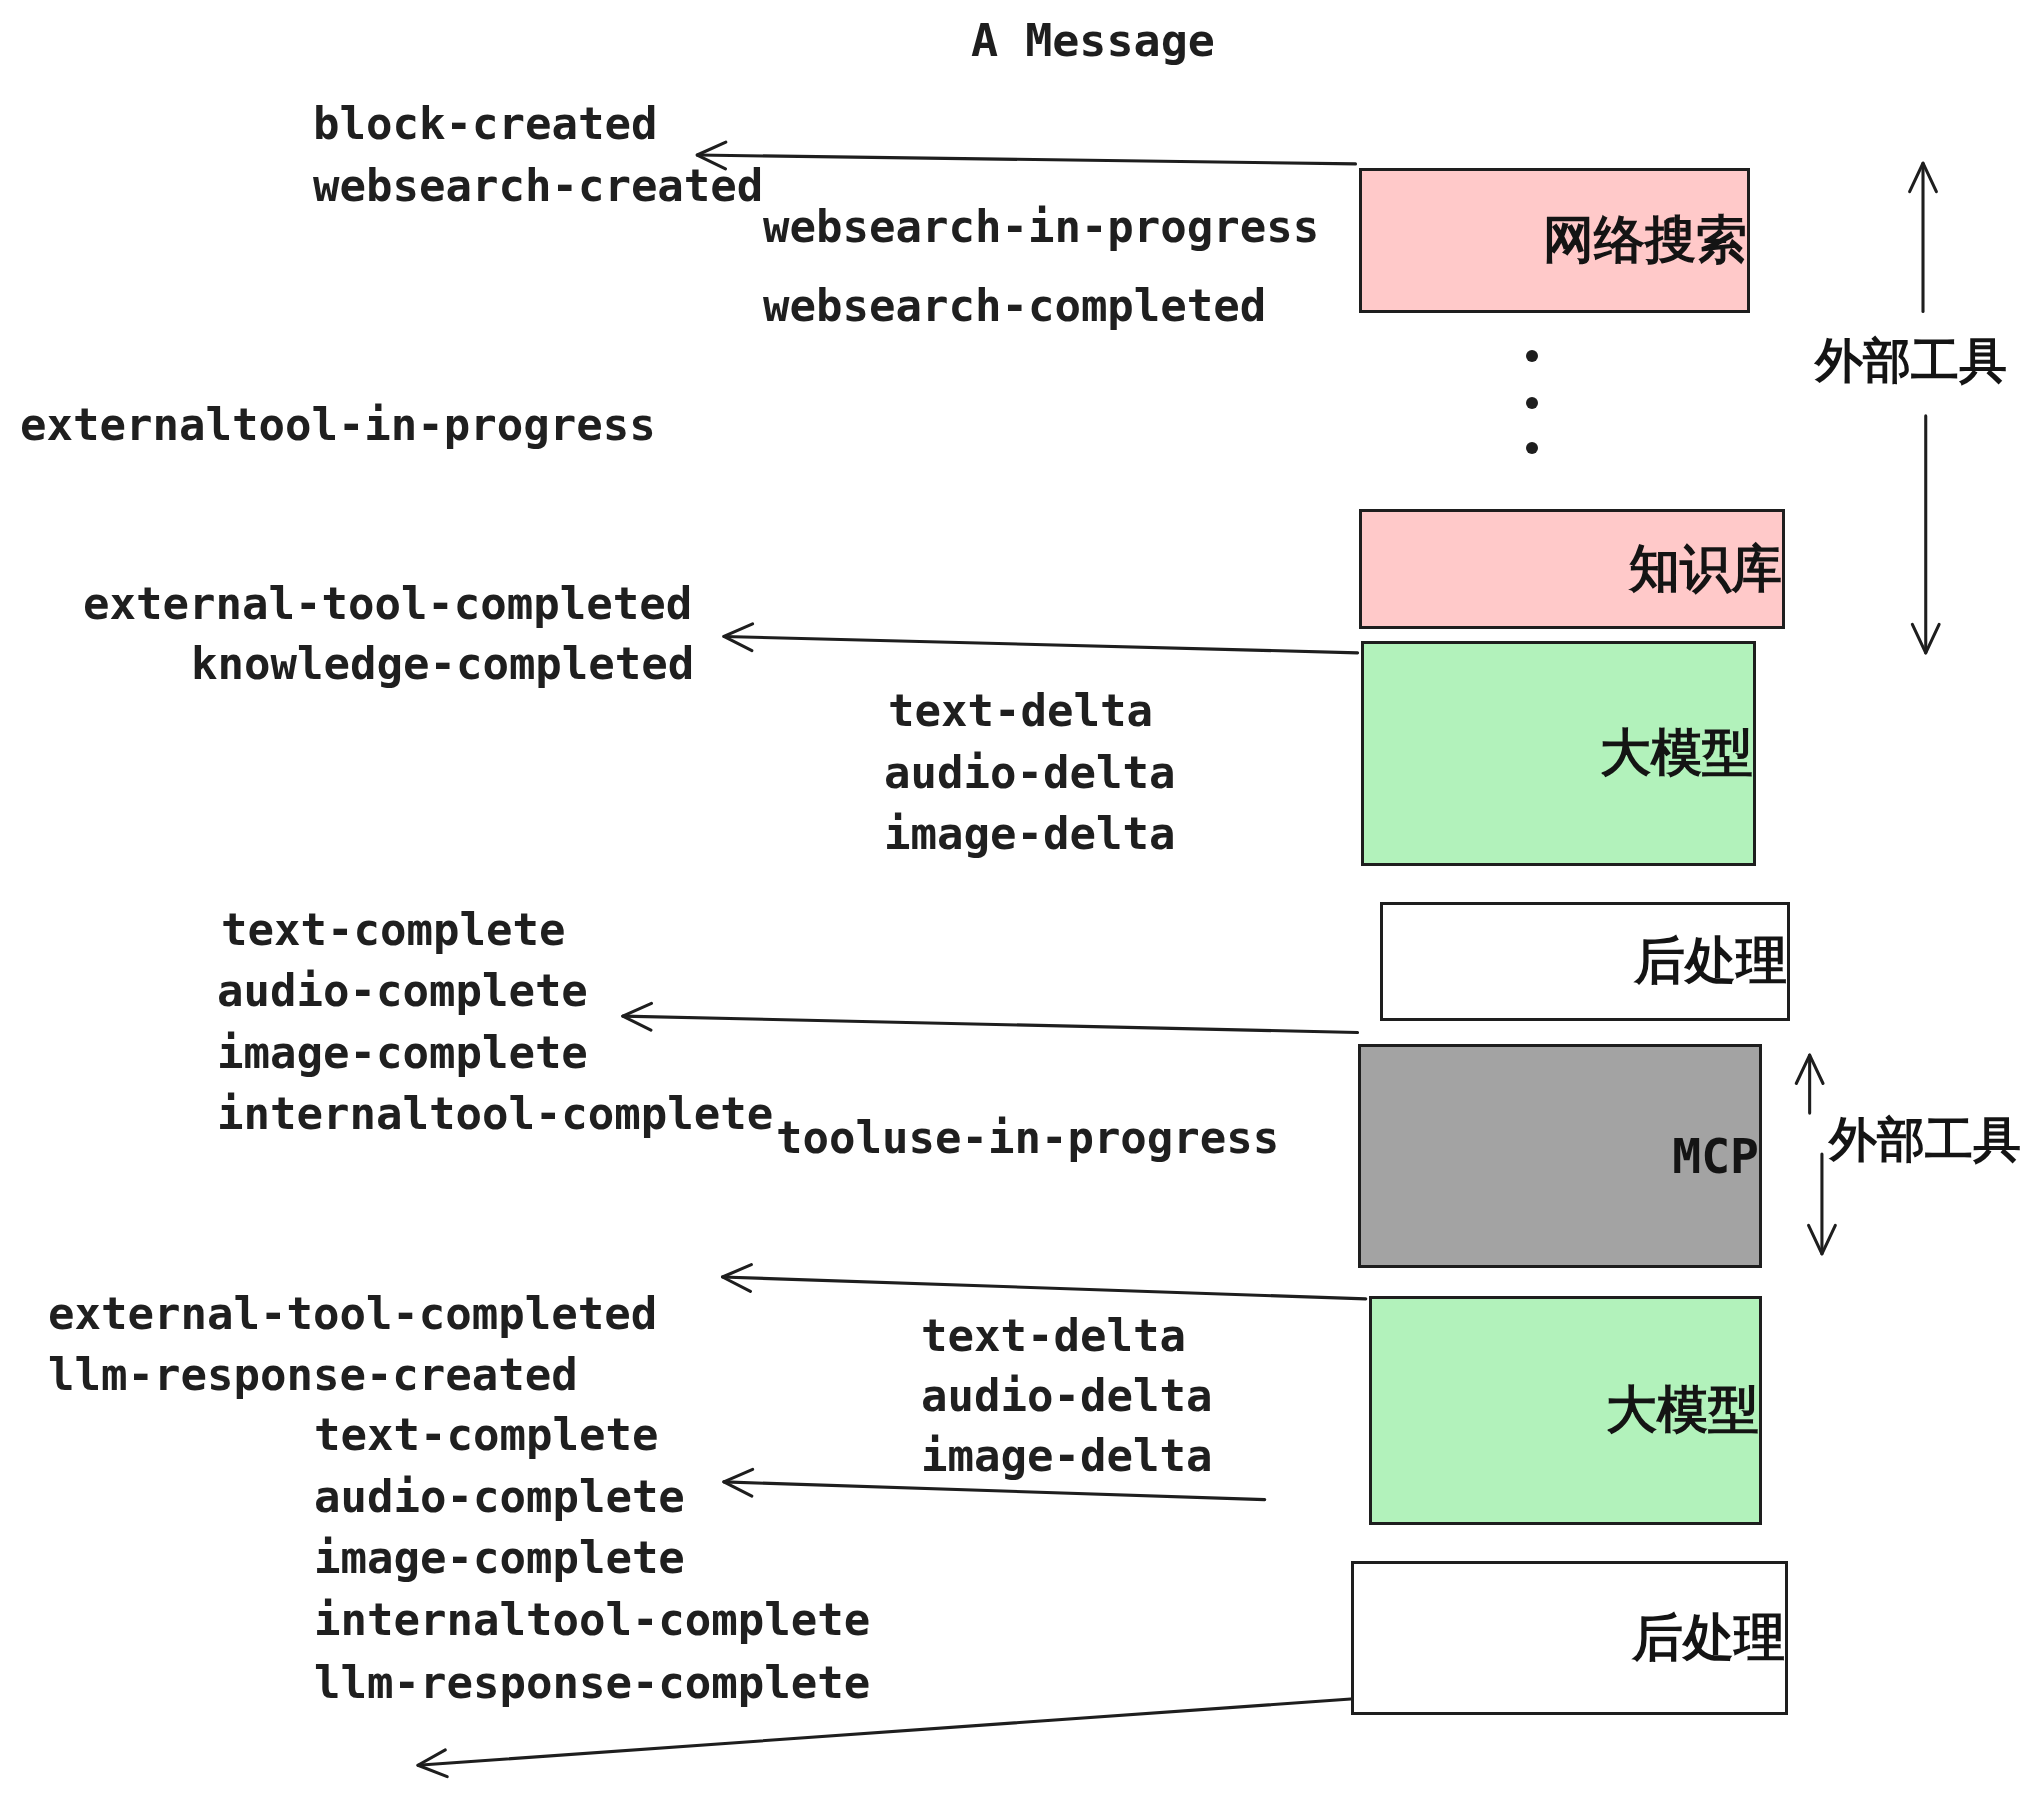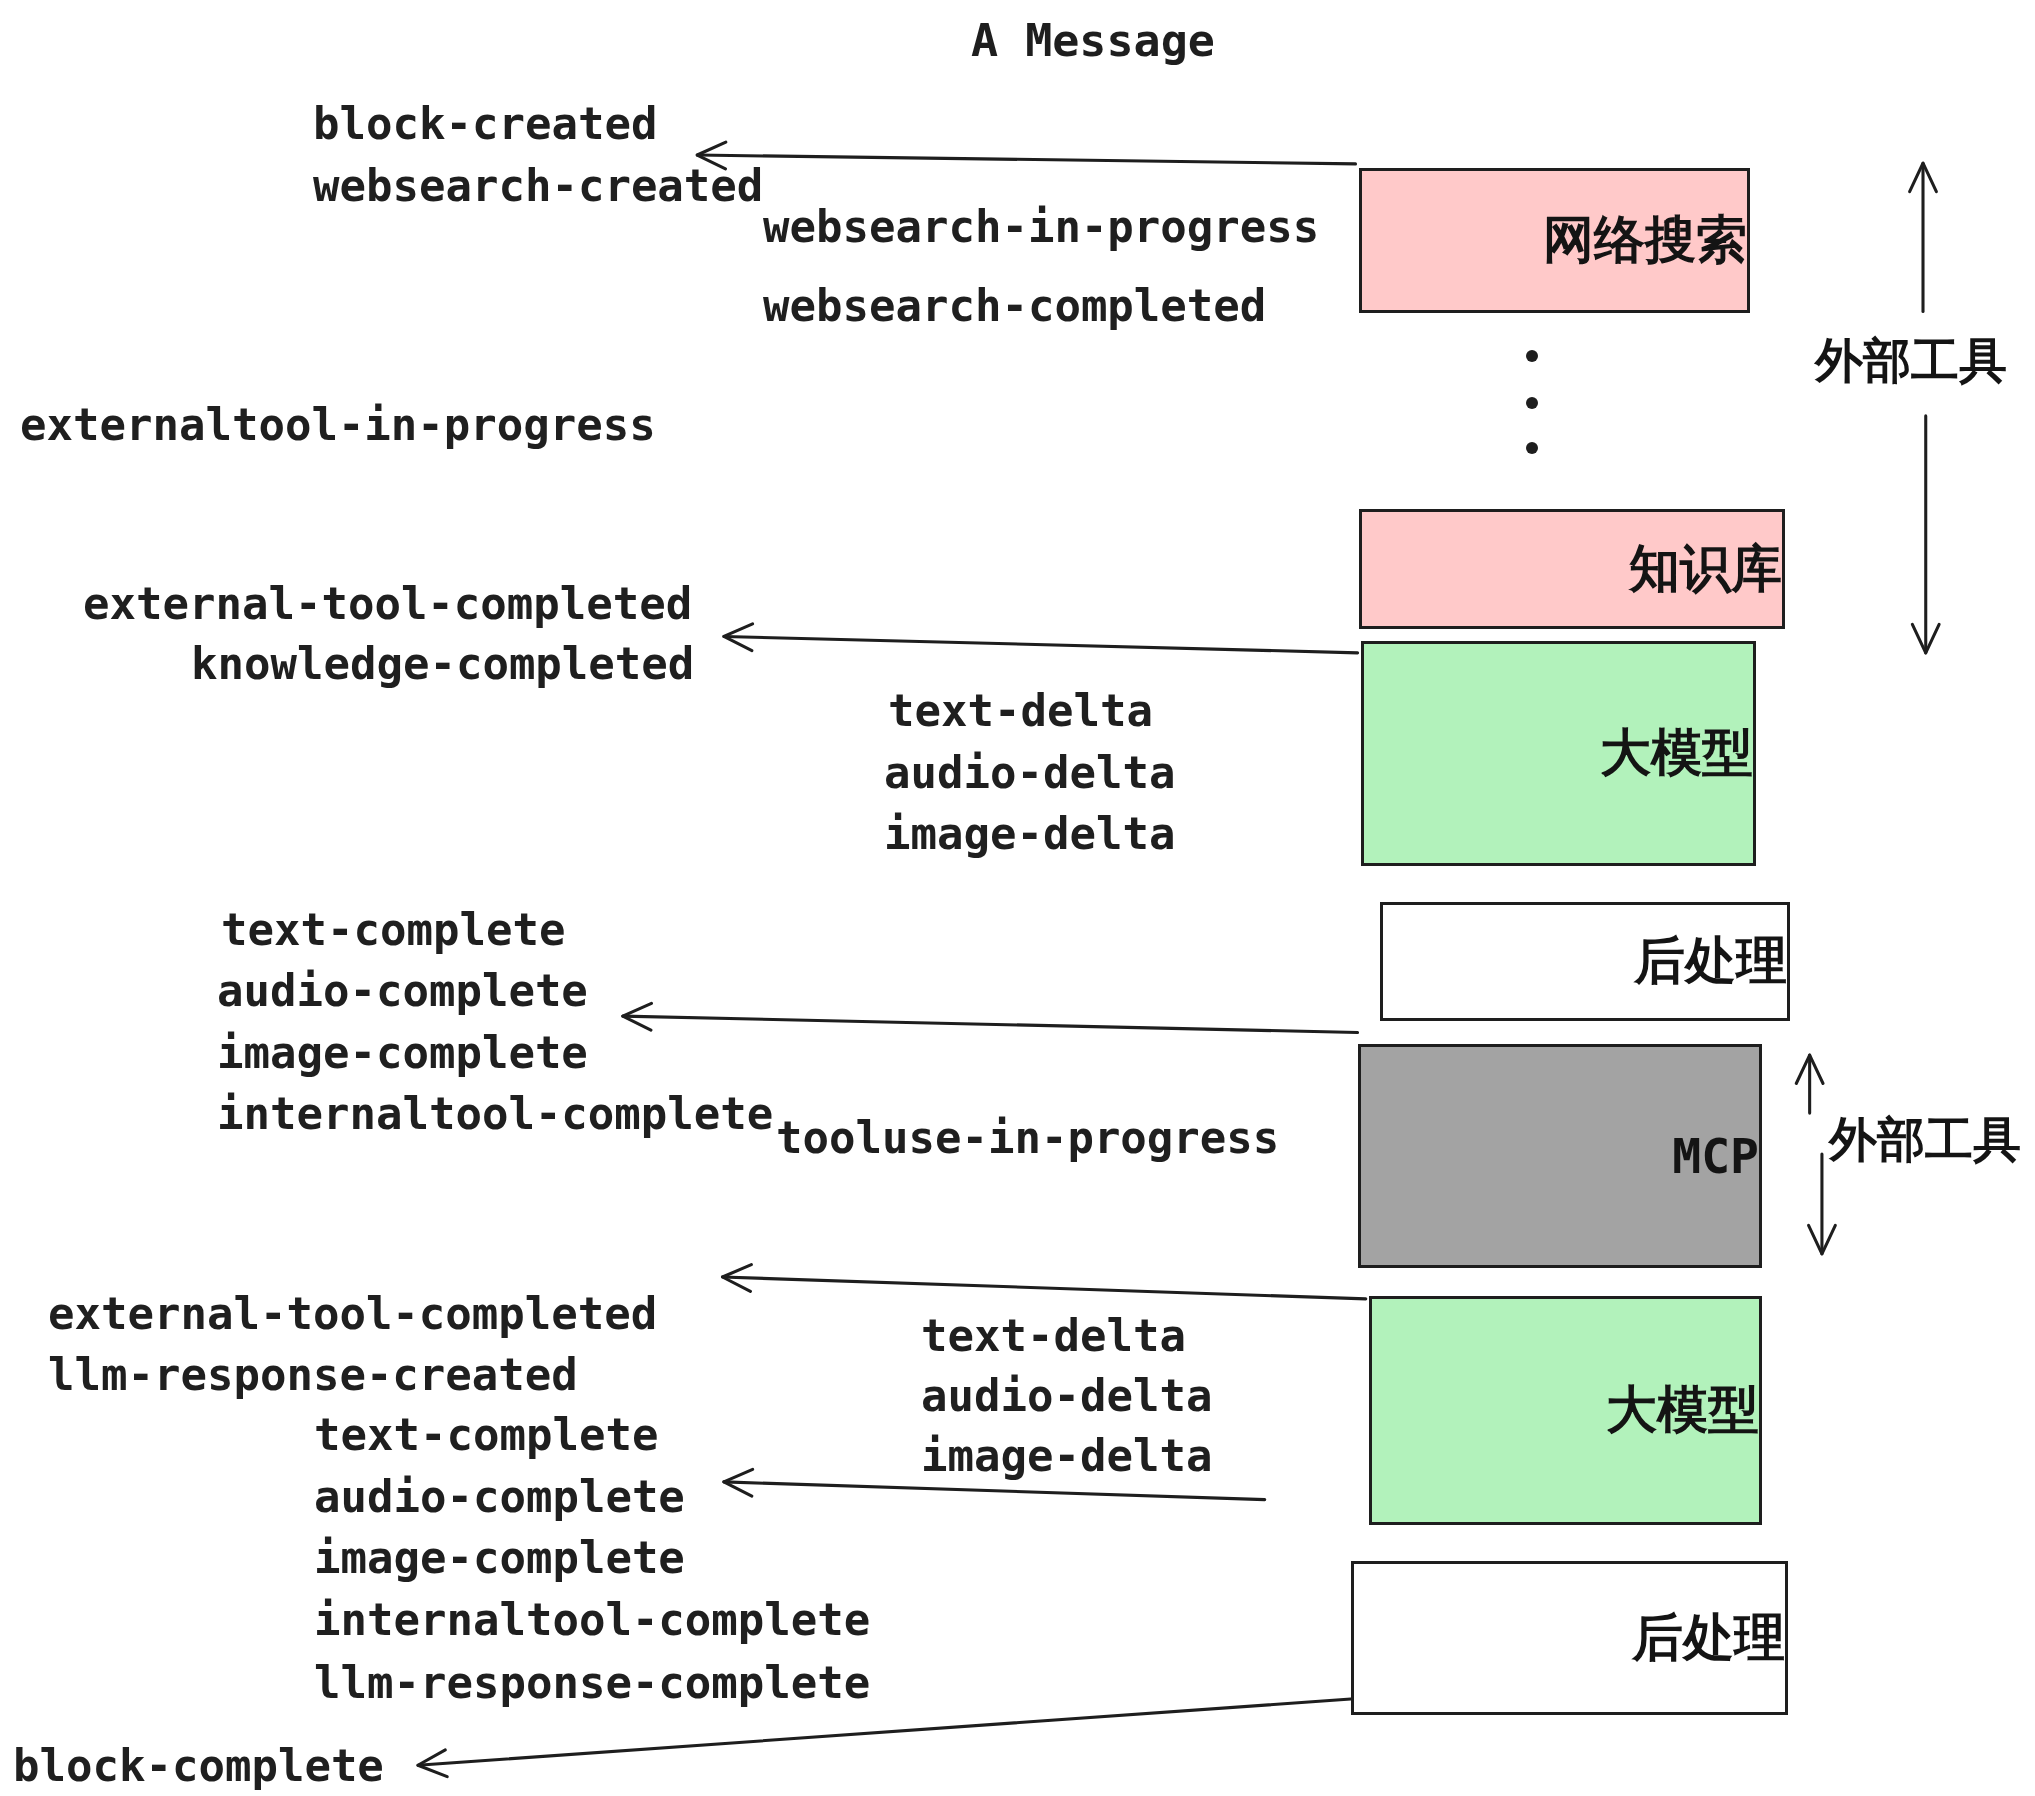--- a/index.html
+++ b/index.html
@@ -162,21 +162,20 @@
     <div class="event-label" style="left: 217px; top: 1030px;">image-complete</div>
     <div class="event-label" style="left: 217px; top: 1091px;">internaltool-complete</div>
     <div class="event-label" style="left: 776px; top: 1115px;">tooluse-in-progress</div>
     <div class="event-label" style="left: 48px; top: 1291px;">external-tool-completed</div>
     <div class="event-label" style="left: 48px; top: 1352px;">llm-response-created</div>
     <div class="event-label" style="left: 314px; top: 1412px;">text-complete</div>
     <div class="event-label" style="left: 314px; top: 1474px;">audio-complete</div>
     <div class="event-label" style="left: 314px; top: 1535px;">image-complete</div>
     <div class="event-label" style="left: 314px; top: 1597px;">internaltool-complete</div>
     <div class="event-label" style="left: 314px; top: 1660px;">llm-response-complete</div>
-    <div class="event-label" style="left: 13px; top: 1743px;">block-complete</div>
     <div class="event-label" style="left: 921px; top: 1313px;">text-delta</div>
     <div class="event-label" style="left: 921px; top: 1373px;">audio-delta</div>
     <div class="event-label" style="left: 921px; top: 1433px;">image-delta</div>
     <div class="side-label" style="left: 1815px; top: 336px;">外部工具</div>
     <div class="side-label" style="left: 1829px; top: 1115px;">外部工具</div>
     <div class="dot" style="left: 1526px; top: 350px; width: 12.3px; height: 12.3px;"></div>
     <div class="dot" style="left: 1526px; top: 397px; width: 12.3px; height: 12.3px;"></div>
     <div class="dot" style="left: 1526px; top: 442px; width: 12.3px; height: 12.3px;"></div>
   </div>
 

